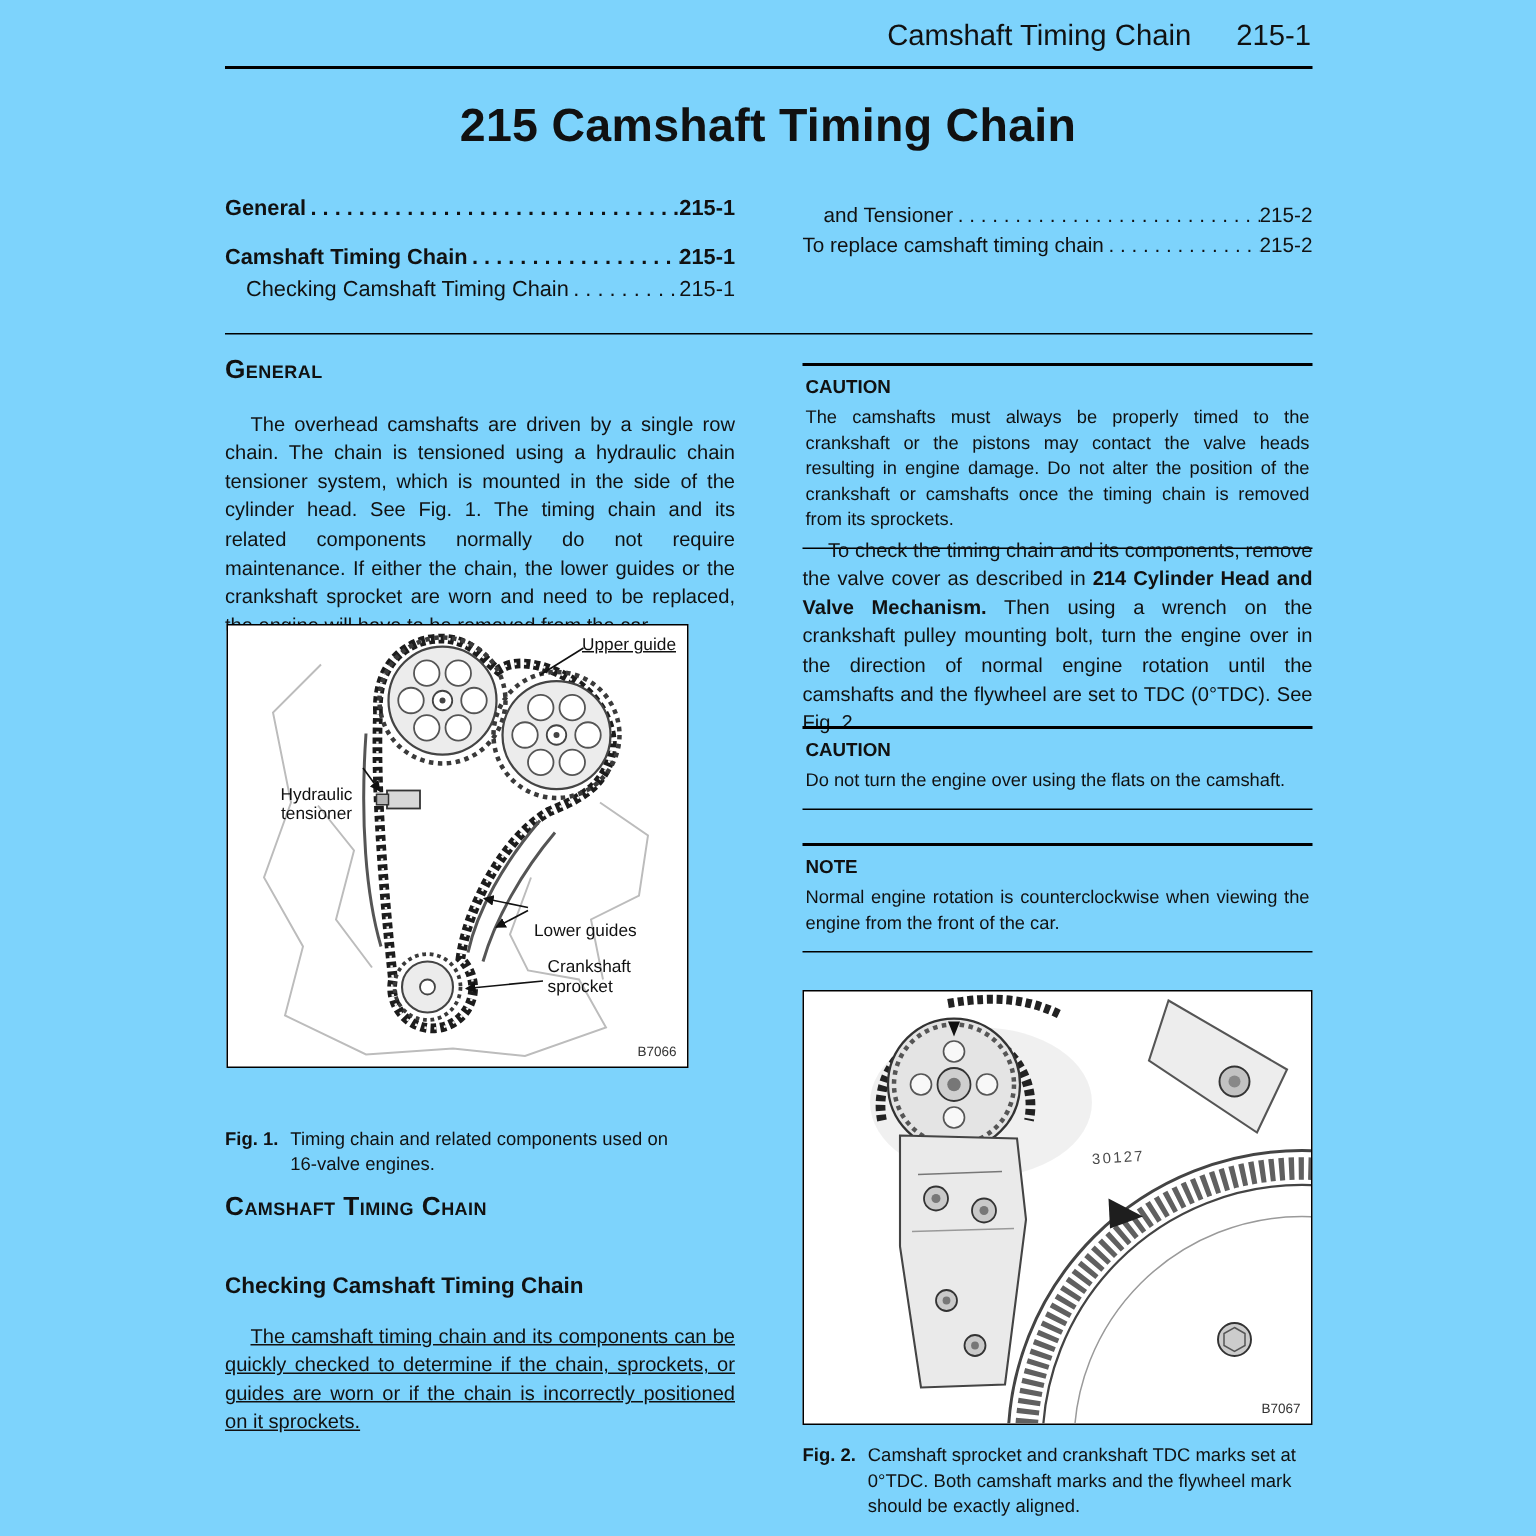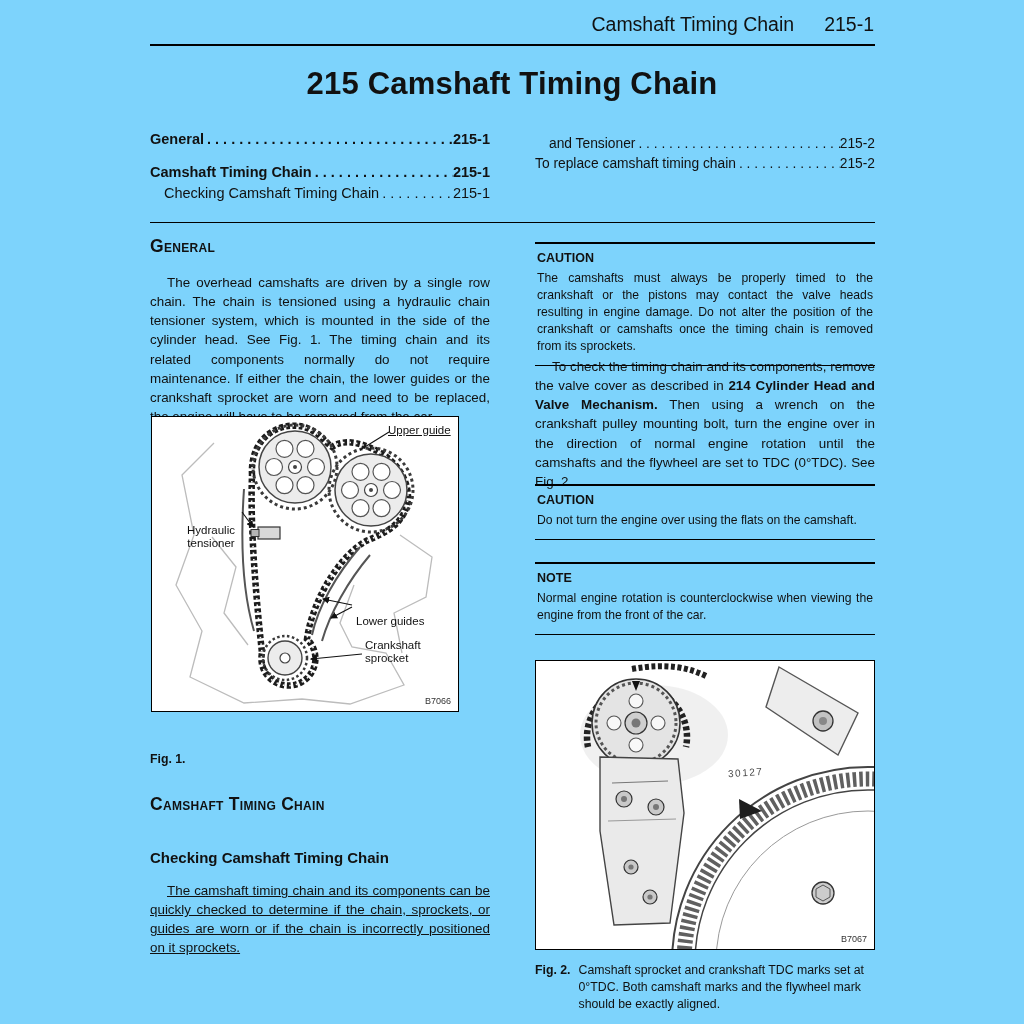--- a/index.html
+++ b/index.html
@@ -171,20 +171,21 @@
       </svg>
       <span class="fig-label" style="left:236px; top:7px;text-decoration:underline;">Upper guide</span>
       <div class="fig-label" style="left:28px; top:82px; width:62px; text-align:center;margin-top:25px;">Hydraulic tensioner</div>
       <span class="fig-label" style="left:204px; top:198px;">Lower guides</span>
       <div class="fig-label" style="left:213px; top:222px; width:70px;">Crankshaft sprocket</div>
       <span class="fig-code">B7066</span>
     </div>
 
     <div class="caption abs" style="top:515px; width:308px;">
       <span class="cap-label">Fig. 1.</span>
+      <span class="cap-text">Timing chain and related components used on 16-valve engines.</span>
     </div>
 
     <h2 class="sc-heading abs" style="top:558px;">Camshaft Timing Chain</h2>
 
     <h3 class="sub-heading abs" style="top:613px;">Checking Camshaft Timing Chain</h3>
 
     <p class="body-p indent1 abs" style="top:645px;text-decoration:underline;">The camshaft timing chain and its components can be quickly checked to determine if the chain, sprockets, or guides are worn or if the chain is incorrectly positioned on it sprockets.</p>
   </div>
 
   <div class="col right-col">

